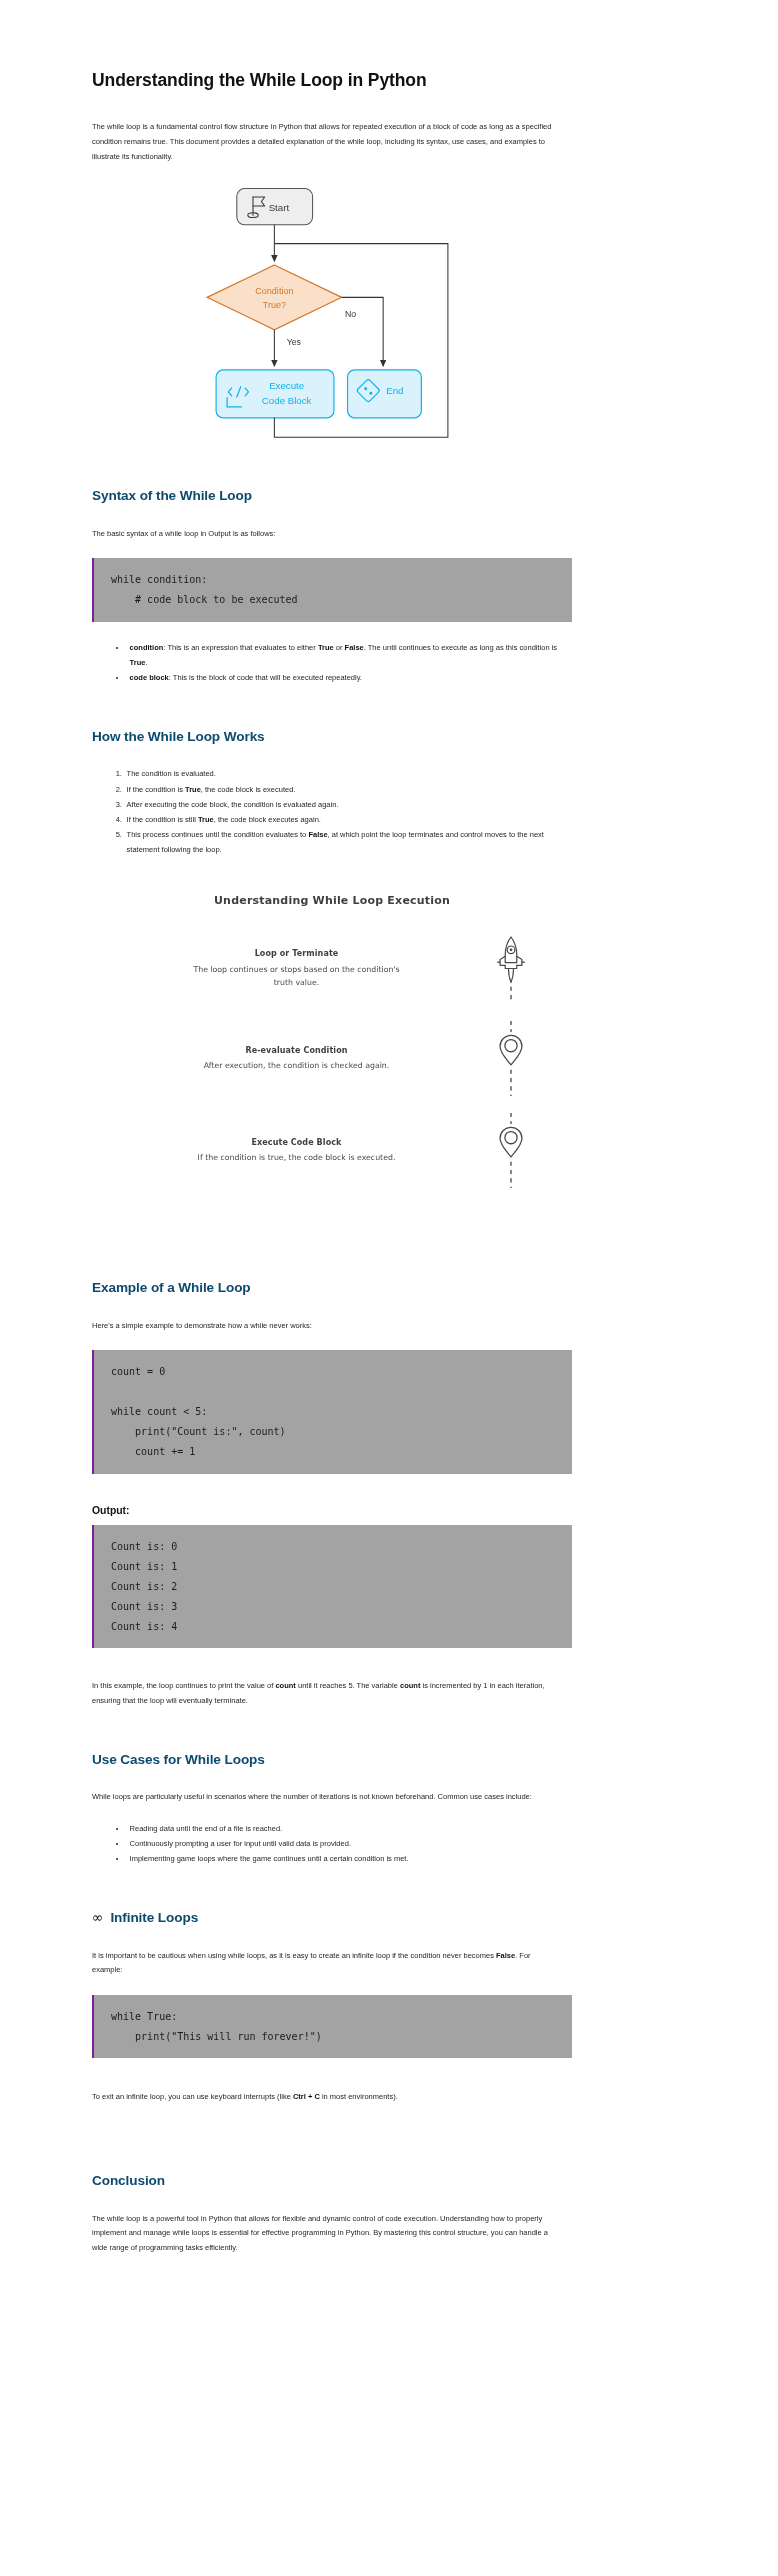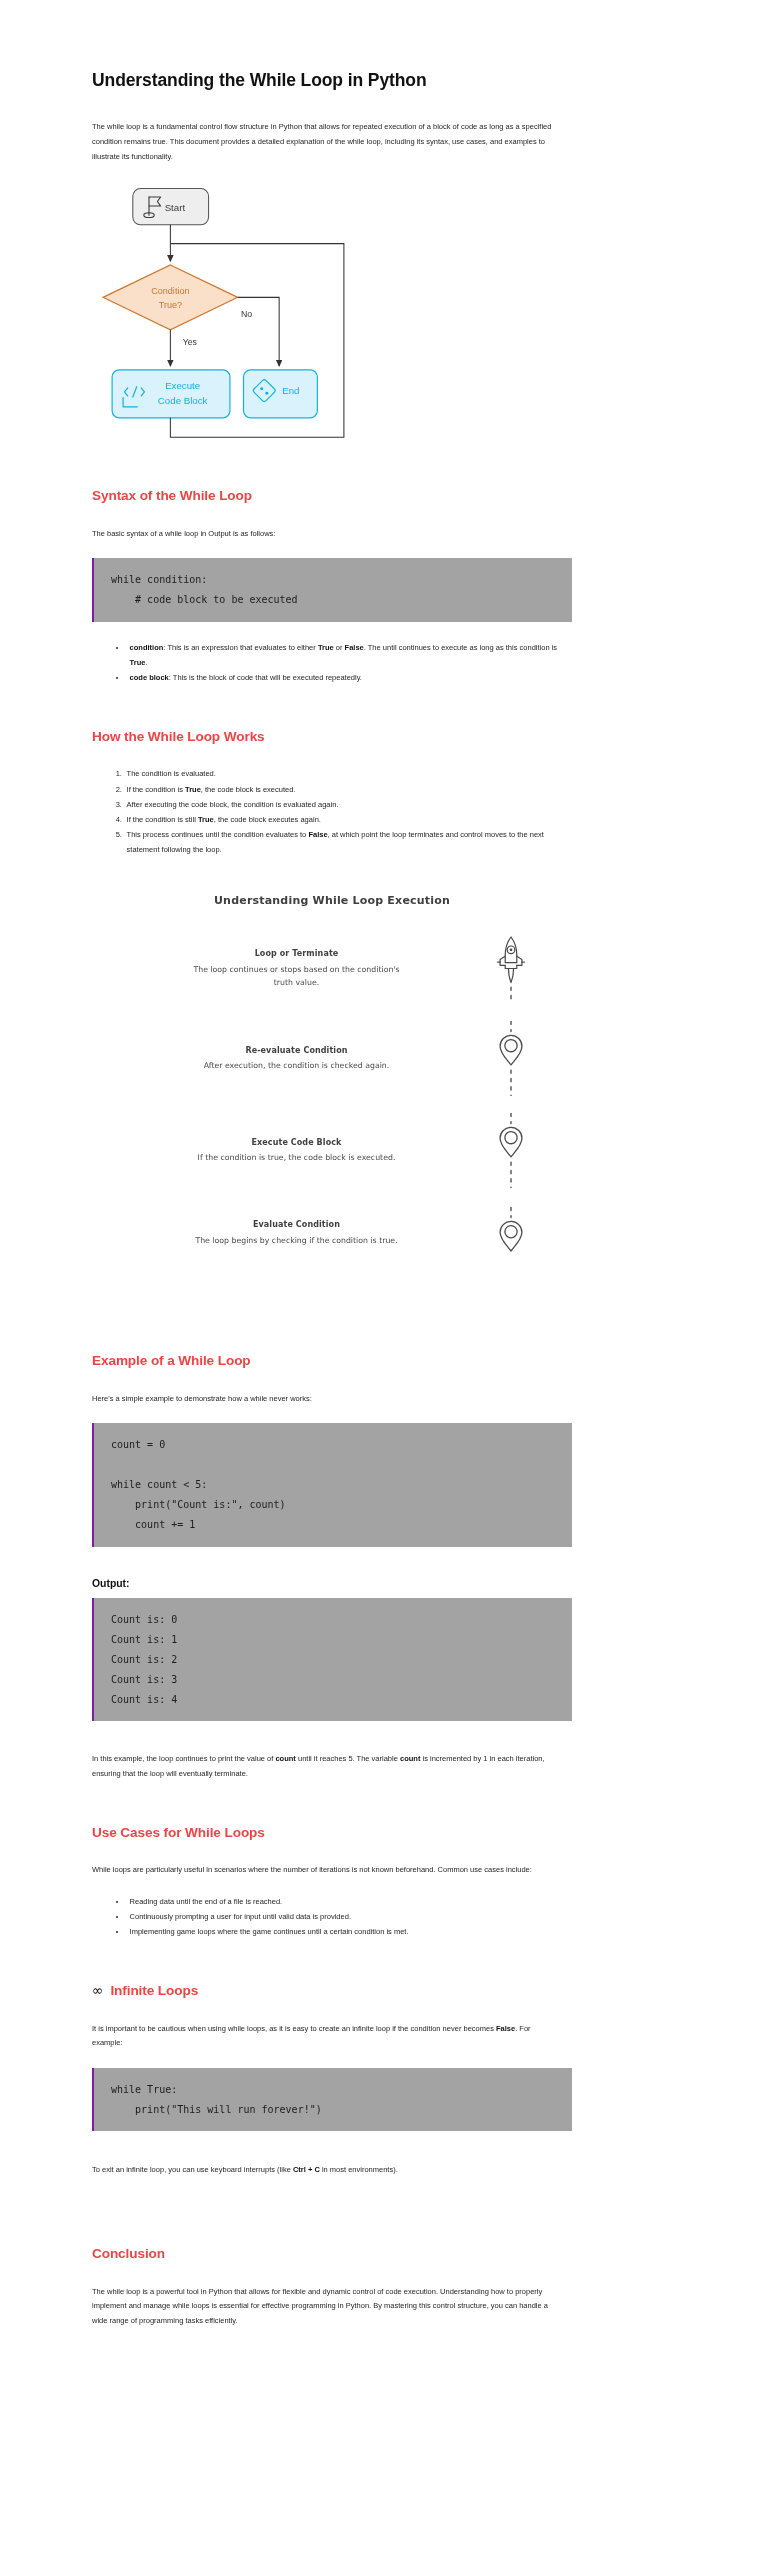--- a/index.html
+++ b/index.html
@@ -30,21 +30,21 @@
     line-height: 1.3;
     letter-spacing: -0.1px;
     margin: 0 0 28.5px 0;
     color: #111111;
   }
   h2.section-heading {
     font-size: 13.6px;
     font-weight: bold;
     line-height: 1.3;
     margin: 0 0 22px 0;
-    color: #ef4444;
+    color: #0c4a6e;
     letter-spacing: -0.1px;
   }
   h3.sub-heading {
     font-size: 10.4px;
     font-weight: bold;
     margin: 0 0 9px 0;
     color: #111111;
   }
   p.body-text {
     font-size: 7.5px;
@@ -80,20 +80,21 @@
 
   .gap-sm { height: 11.7px; }
   .gap-md { height: 25px; }
   .gap-lg { height: 39px; }
   .gap-xl { height: 51px; }
 
   
   .flowchart-wrap {
     width: 100%;
     display: flex;
+    justify-content: center;
     margin: 22px 0 42px 0;
   }
 
   
   .timeline-card {
     width: 402px;
     margin: 0 auto 28.5px auto;
     padding: 3.9px 0 6.5px 0;
   }
   .timeline-title {
@@ -315,37 +316,20 @@
                 <path d="M28,22 C18.6,22 11,29.6 11,39 C11,50 22,60 28,68 C34,60 45,50 45,39 C45,29.6 37.4,22 28,22 Z"></path>
                 <circle cx="28" cy="38" r="9.5"></circle>
               </g>
               <g stroke="#4a4a4a" stroke-width="2.1" stroke-linecap="round" stroke-dasharray="5 8">
                 <line x1="28" y1="76" x2="28" y2="116"></line>
               </g>
             </svg>
           </div>
         </div>
 
-        <div class="tl-row">
-          <div class="tl-text">
-            <div class="tl-step-title">Evaluate Condition</div>
-            <div class="tl-step-desc">The loop begins by checking if the condition is true.</div>
-          </div>
-          <div class="tl-marker">
-            <svg width="36" height="52" viewBox="0 0 56 80">
-              <g stroke="#4a4a4a" stroke-width="2.1" stroke-linecap="round" stroke-dasharray="5 8">
-                <line x1="28" y1="0" x2="28" y2="16"></line>
-              </g>
-              <g stroke="#4a4a4a" stroke-width="2" fill="none" stroke-linejoin="round">
-                <path d="M28,22 C18.6,22 11,29.6 11,39 C11,50 22,60 28,68 C34,60 45,50 45,39 C45,29.6 37.4,22 28,22 Z"></path>
-                <circle cx="28" cy="38" r="9.5"></circle>
-              </g>
-            </svg>
-          </div>
-        </div>
 
       </div>
     </div>
 
     <div class="gap-lg"></div>
 
     <h2 class="section-heading">Example of a While Loop</h2>
     <p class="body-text">Here's a simple example to demonstrate how a while never works:</p>
     <pre class="code-block">count = 0
 

